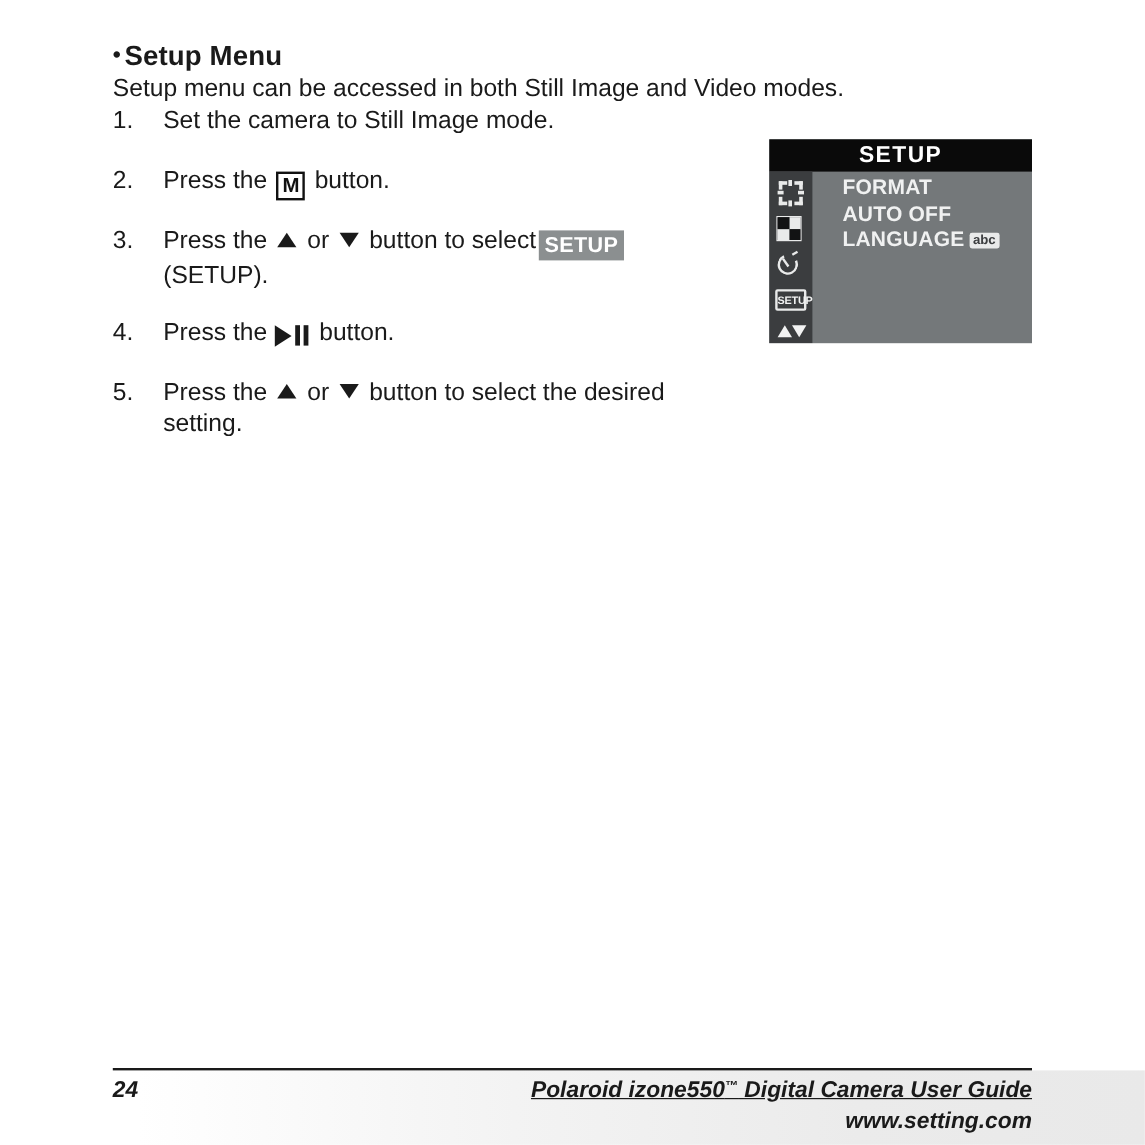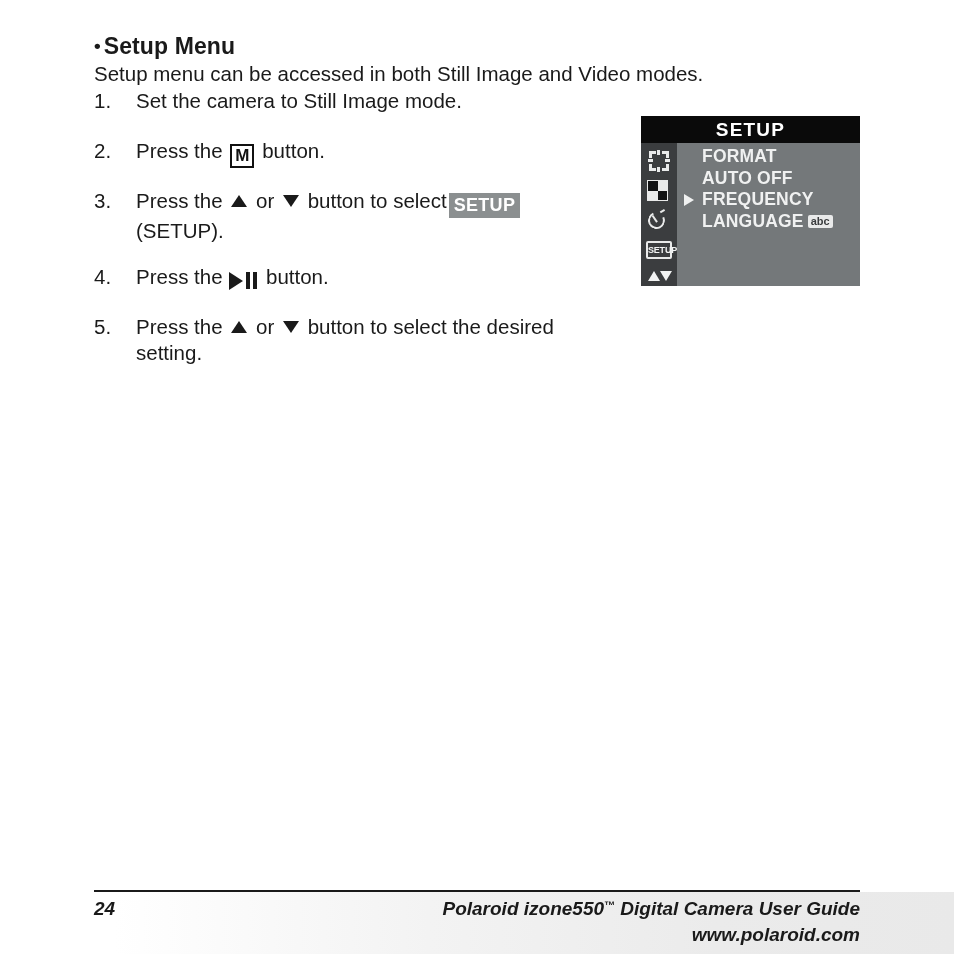--- a/index.html
+++ b/index.html
@@ -360,20 +360,21 @@
   }
   .footer-line1 {
     position: absolute;
     right: 94px;
     top: 898px;
     font-size: 19px;
     font-weight: bold;
     font-style: italic;
     color: #1a1a1a;
     white-space: nowrap;
+    text-decoration: underline;
   }
   .footer-line2 {
     position: absolute;
     right: 94px;
     top: 924px;
     font-size: 19px;
     font-weight: bold;
     font-style: italic;
     color: #1a1a1a;
     white-space: nowrap;
@@ -488,29 +489,25 @@
     </div>
 
     <div class="lcd-list">
       <div class="lcd-item">
         <span>FORMAT</span>
       </div>
       <div class="lcd-item">
         <span>AUTO OFF</span>
       </div>
       <div class="lcd-item">
-        <span class="caret"></span>
-        <span>FREQUENCY</span>
-      </div>
-      <div class="lcd-item">
         <span>LANGUAGE</span><span class="abc-badge">abc</span>
       </div>
     </div>
 
   </div>
 
   <div class="footer-band"></div>
   <div class="footer-rule"></div>
   <div class="page-number">24</div>
   <div class="footer-line1"><span>Polaroid izone550</span><span class="tm">™</span><span> Digital Camera User Guide</span></div>
-  <div class="footer-line2">www.polaroid.com</div>
+  <div class="footer-line2">www.setting.com</div>
 
 </div>
 
 </body></html>

